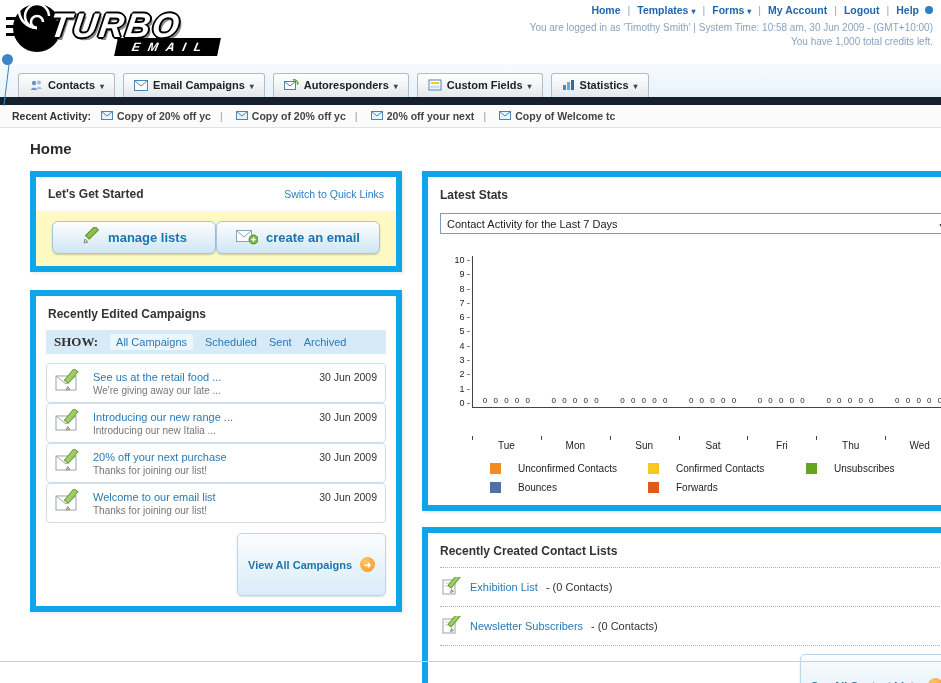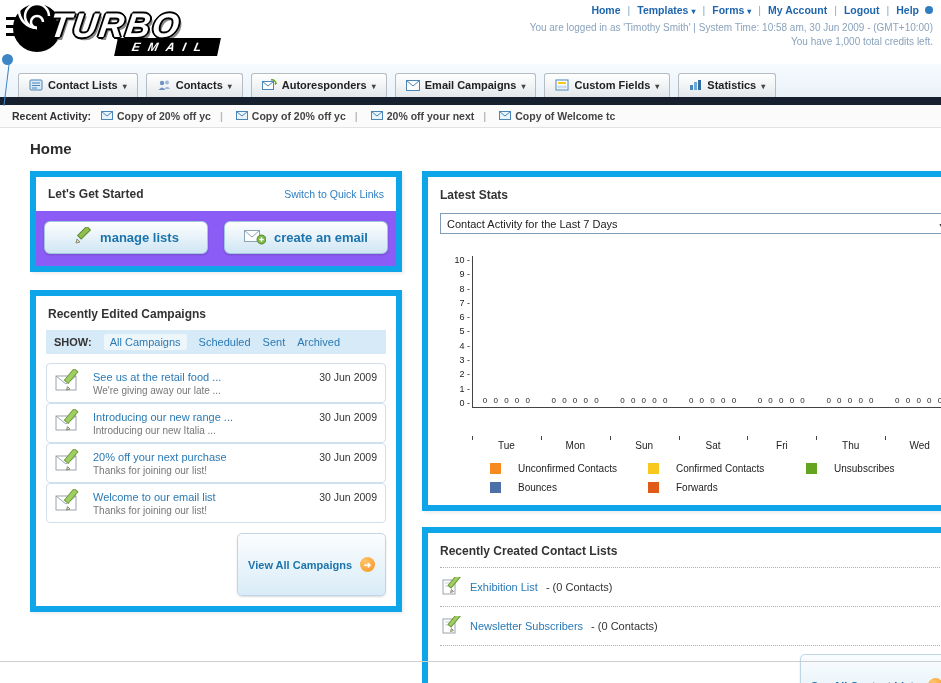--- a/index.html
+++ b/index.html
@@ -58,28 +58,28 @@
   .col-left { width:372px; display:flex; flex-direction:column; gap:18px; }
   .col-right { flex:1; display:flex; flex-direction:column; gap:16px; }
 
   .panel { border:6px solid #0ea5e9; background:#fff; box-shadow:2px 2px 3px rgba(0,0,0,0.07); }
   .panel-title { font-size:12px; font-weight:bold; color:#333; padding:11px 12px 9px; }
 
   
   .gs-head { display:flex; justify-content:space-between; align-items:center; padding:10px 12px; }
   .gs-head h2 { font-size:12px; font-weight:bold; color:#333; }
   .quick-link { font-size:10.5px; color:#2f7ec1; }
-  .gs-body { background:#8b5cf6; padding:10px 8px 12px; display:flex; gap:16px; }
+  .gs-body { background:#fef9c3; padding:10px 16px 12px; display:flex; }
   .big-btn { flex:0 0 164px; height:33px; border:1px solid #a3c6dd; border-radius:6px;
              background:linear-gradient(#fefefe,#cfe6f4); display:flex; align-items:center; justify-content:center; gap:8px;
              font-family:"Liberation Sans",sans-serif; font-weight:bold; font-size:13px; color:#1c74ad; box-shadow:0 1px 2px rgba(0,0,0,0.18); }
 
   
   .filter-bar { background:#d7eaf7; margin:0 10px; padding:4px 8px; display:flex; align-items:center; gap:12px; font-size:11px; height:24px; }
-  .show-label { font-size:11px; font-weight:bold; color:#333; }
+  .show-label { font-size:13px; font-weight:bold; color:#333;font-family:Liberation Serif, serif; }
   .filter { color:#2a7ab5; }
   .filter.active { background:rgba(255,255,255,0.55); padding:2px 6px; border-radius:2px; }
   .camp-list { padding:9px 10px 2px; display:flex; flex-direction:column; }
   .camp-row { display:flex; align-items:center; gap:8px; border:1px solid #cfe0ec; border-radius:4px; padding:5px 8px; background:#fff; }
   .camp-text { flex:1; display:flex; flex-direction:column; }
   .camp-title { font-size:11px; color:#2a7ab5; margin-bottom:2px; }
   .camp-sub { font-size:10px; color:#777; }
   .camp-date { font-size:10.5px; color:#333; align-self:flex-start; padding-top:2px; }
   .panel-actions { display:flex; justify-content:flex-end; padding:8px 10px 10px; }
   .action-btn { display:flex; align-items:center; gap:8px; border:1px solid #bed7e8; border-radius:5px;
@@ -161,61 +161,49 @@
     <div class="login-line">You are logged in as 'Timothy Smith' | System Time: 10:58 am, 30 Jun 2009 - (GMT+10:00)</div>
     <div class="credits-line">You have 1,000 total credits left.</div>
   </div>
 </div>
 <div class="decor-dot"></div>
 
 <nav class="tabs-row">
   <div class="tab">
     <span class="ticon">
         <svg width="14" height="12" viewBox="0 0 14 12">
-          <rect x="1" y="1" width="12" height="10" rx="1" fill="#dbeaf6" stroke="#4a86b8"></rect>
-          <line x1="3" y1="4" x2="11" y2="4" stroke="#4a86b8"></line>
-          <line x1="3" y1="6.5" x2="11" y2="6.5" stroke="#4a86b8"></line>
-          <line x1="3" y1="9" x2="8" y2="9" stroke="#4a86b8"></line>
-        </svg>
-      </span>
-    <span>Contact Lists</span>
-    <span class="caret2"></span>
-  </div>
-  <div class="tab">
-    <span class="ticon">
-        <svg width="14" height="12" viewBox="0 0 14 12">
           <circle cx="5" cy="4" r="2.2" fill="#6f94c4"></circle>
           <path d="M1.5 11 q3.5 -5 7 0 z" fill="#6f94c4"></path>
           <circle cx="10" cy="3.5" r="2" fill="#9fb9d8"></circle>
           <path d="M7.5 10 q2.5 -4.5 5.5 0 z" fill="#9fb9d8"></path>
         </svg>
       </span>
     <span>Contacts</span>
+    <span class="caret2"></span>
+  </div>
+  <div class="tab">
+    <span class="ticon">
+        <svg width="14" height="11" viewBox="0 0 14 11">
+          <rect x="0.5" y="0.5" width="13" height="10" fill="#fdfdfd" stroke="#4a86b8"></rect>
+          <path d="M0.5 0.5 L7 6 L13.5 0.5" fill="none" stroke="#4a86b8"></path>
+        </svg>
+      </span>
+    <span>Email Campaigns</span>
     <span class="caret2"></span>
   </div>
   <div class="tab">
     <span class="ticon">
         <svg width="15" height="12" viewBox="0 0 15 12">
           <rect x="0.5" y="2.5" width="11" height="8" fill="#fdfdfd" stroke="#4a86b8"></rect>
           <path d="M0.5 2.5 L6 7 L11.5 2.5" fill="none" stroke="#4a86b8"></path>
           <path d="M9 1 a4 4 0 0 1 5 4" fill="none" stroke="#64a41f" stroke-width="1.5"></path>
           <path d="M14.8 4 l-1.3 2 l-1.3 -1.6 z" fill="#64a41f"></path>
         </svg>
       </span>
     <span>Autoresponders</span>
-    <span class="caret2"></span>
-  </div>
-  <div class="tab">
-    <span class="ticon">
-        <svg width="14" height="11" viewBox="0 0 14 11">
-          <rect x="0.5" y="0.5" width="13" height="10" fill="#fdfdfd" stroke="#4a86b8"></rect>
-          <path d="M0.5 0.5 L7 6 L13.5 0.5" fill="none" stroke="#4a86b8"></path>
-        </svg>
-      </span>
-    <span>Email Campaigns</span>
     <span class="caret2"></span>
   </div>
   <div class="tab">
     <span class="ticon">
         <svg width="14" height="12" viewBox="0 0 14 12">
           <rect x="1" y="1" width="12" height="10" fill="#fff" stroke="#4a86b8"></rect>
           <rect x="3" y="3" width="8" height="2" fill="#f8c81c"></rect>
           <rect x="3" y="7" width="8" height="2" fill="#dbeaf6" stroke="#9fb9d8" stroke-width="0.5"></rect>
         </svg>
       </span>

